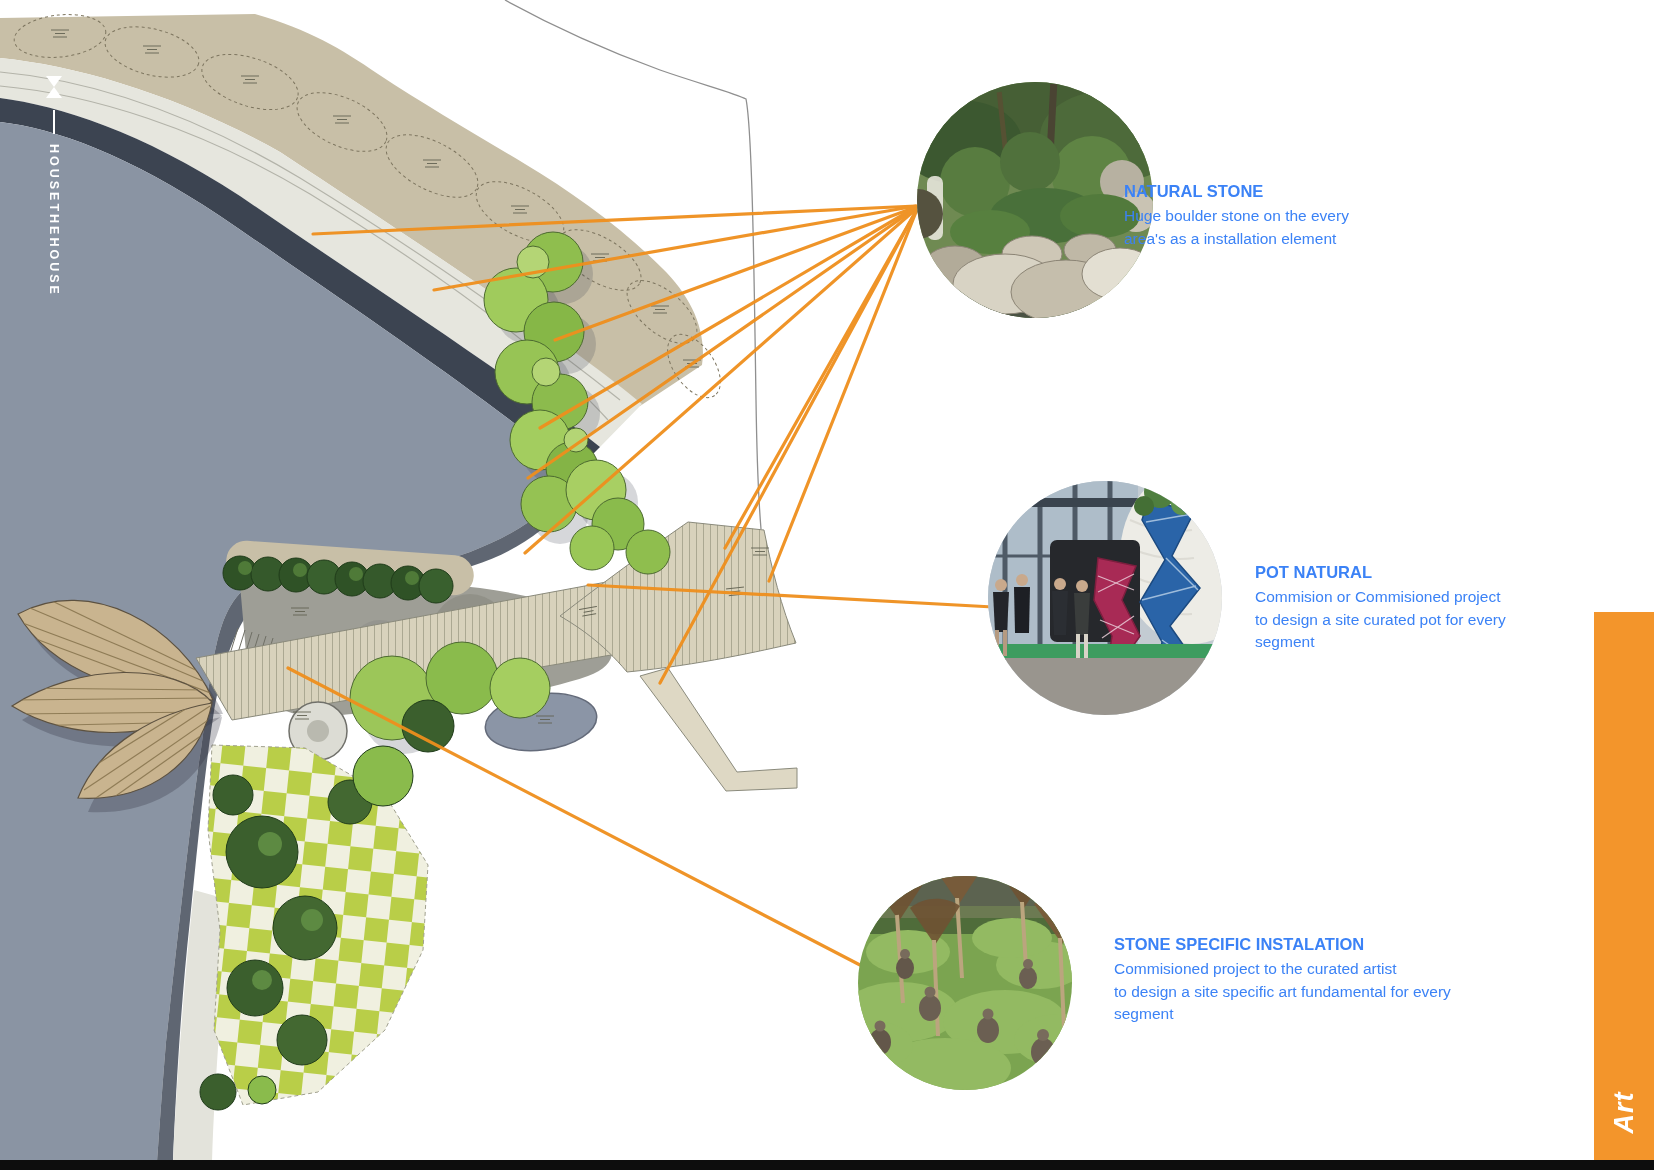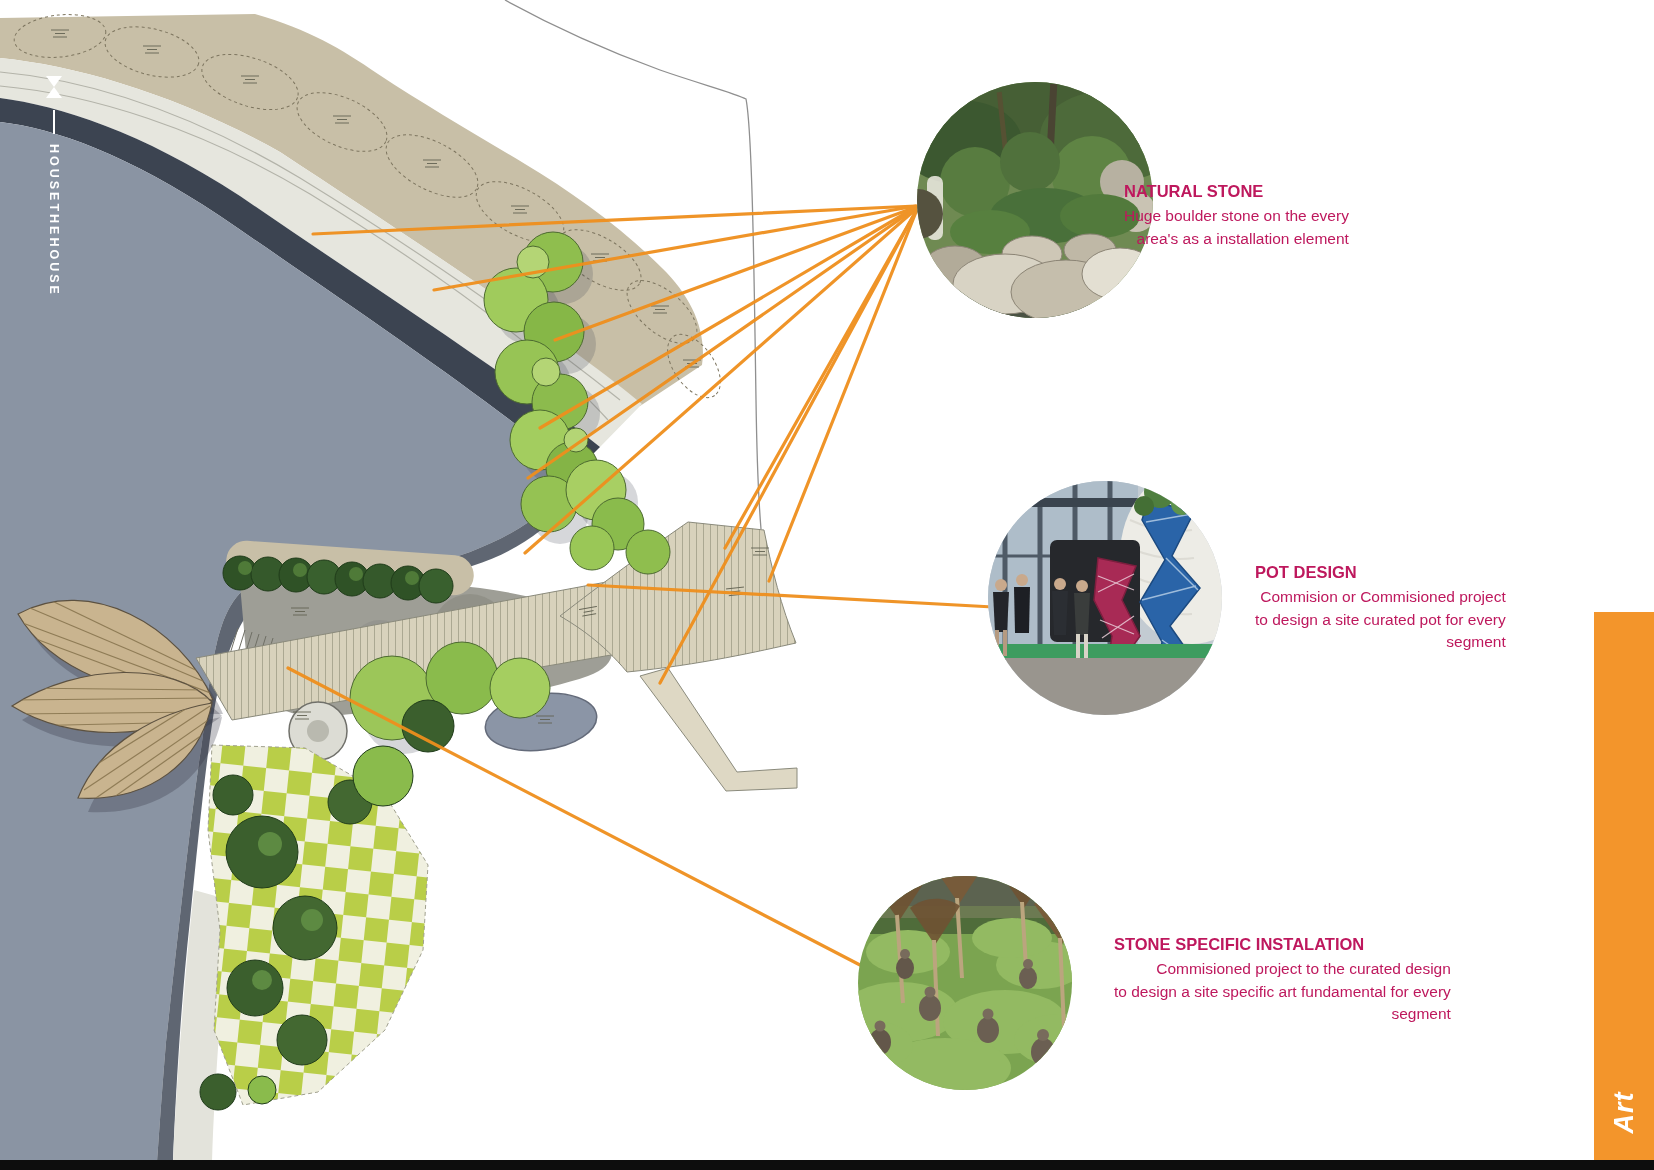--- a/index.html
+++ b/index.html
@@ -8,23 +8,23 @@
   .plan-svg{position:absolute;left:0;top:0;}
   
   .brand{position:absolute;left:62px;top:76px;transform-origin:0 0;transform:rotate(90deg);
          display:flex;align-items:center;white-space:nowrap;}
   .brand .tri{width:0;height:0;border-top:8px solid transparent;border-bottom:8px solid transparent;}
   .brand .tri-r{border-left:11px solid #fff;}
   .brand .tri-l{border-right:11px solid #fff;}
   .brand-dash{width:24px;height:2px;background:#fff;margin:0 10px 0 12px;}
   .brand-name{color:#fff;font-size:12.5px;font-weight:bold;letter-spacing:3px;}
   
-  .callout{position:absolute;color:#be185d;white-space:nowrap;}
+  .callout{position:absolute;color:#3b82f6;white-space:nowrap;}
   .callout .title{display:block;font-size:16.5px;font-weight:bold;margin-bottom:4px;}
-  .callout .line{display:block;font-size:15.5px;line-height:22.5px;text-align:right;}
+  .callout .line{display:block;font-size:15.5px;line-height:22.5px;}
   .co-stone{left:1124px;top:182px;}
   .co-pot{left:1255px;top:563px;}
   .co-install{left:1114px;top:935px;}
   
   .art-bar{position:absolute;left:1594px;top:612px;width:60px;height:558px;background:#F3952B;}
   .art-label{position:absolute;left:50%;bottom:42px;transform:translateX(-50%) rotate(-90deg);
              color:#fff;font-size:27px;font-weight:bold;font-style:italic;letter-spacing:1px;}
   .bottom-strip{position:absolute;left:0;top:1160px;width:1654px;height:10px;background:#0d0d0d;}
 </style>
 </head>
@@ -439,29 +439,29 @@
     <span class="brand-name">HOUSETHEHOUSE</span>
   </div>
 
   <div class="callout co-stone">
     <span class="title">NATURAL STONE</span>
     <span class="line">Huge boulder stone on the every</span>
     <span class="line">area's as a installation element</span>
   </div>
 
   <div class="callout co-pot">
-    <span class="title">POT DESIGN</span>
+    <span class="title">POT NATURAL</span>
     <span class="line">Commision or Commisioned project</span>
     <span class="line">to design a site curated pot for every</span>
     <span class="line">segment</span>
   </div>
 
   <div class="callout co-install">
     <span class="title">STONE SPECIFIC INSTALATION</span>
-    <span class="line">Commisioned project to the curated design</span>
+    <span class="line">Commisioned project to the curated artist</span>
     <span class="line">to design a site specific art fundamental for every</span>
     <span class="line">segment</span>
   </div>
 
   <div class="art-bar">
     <span class="art-label">Art</span>
   </div>
 
   <div class="bottom-strip"></div>
 </div>

